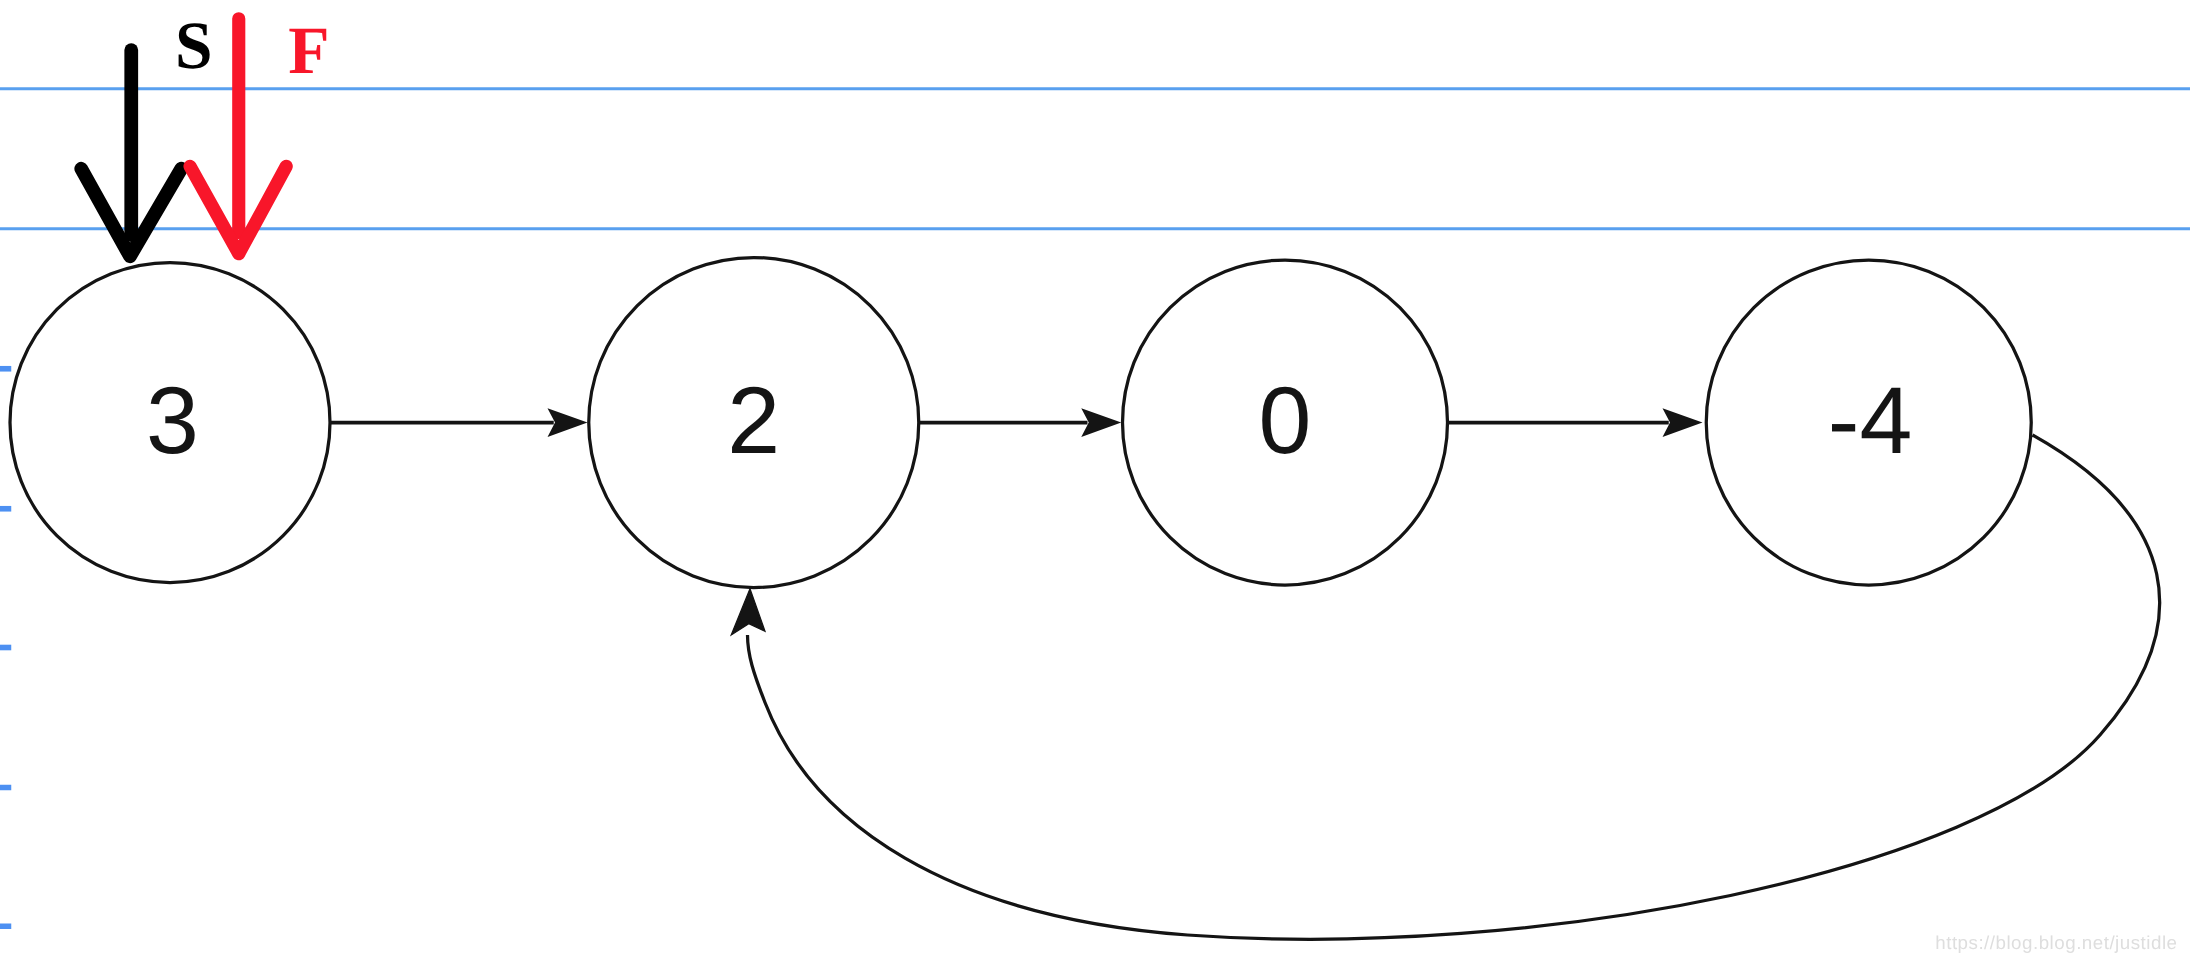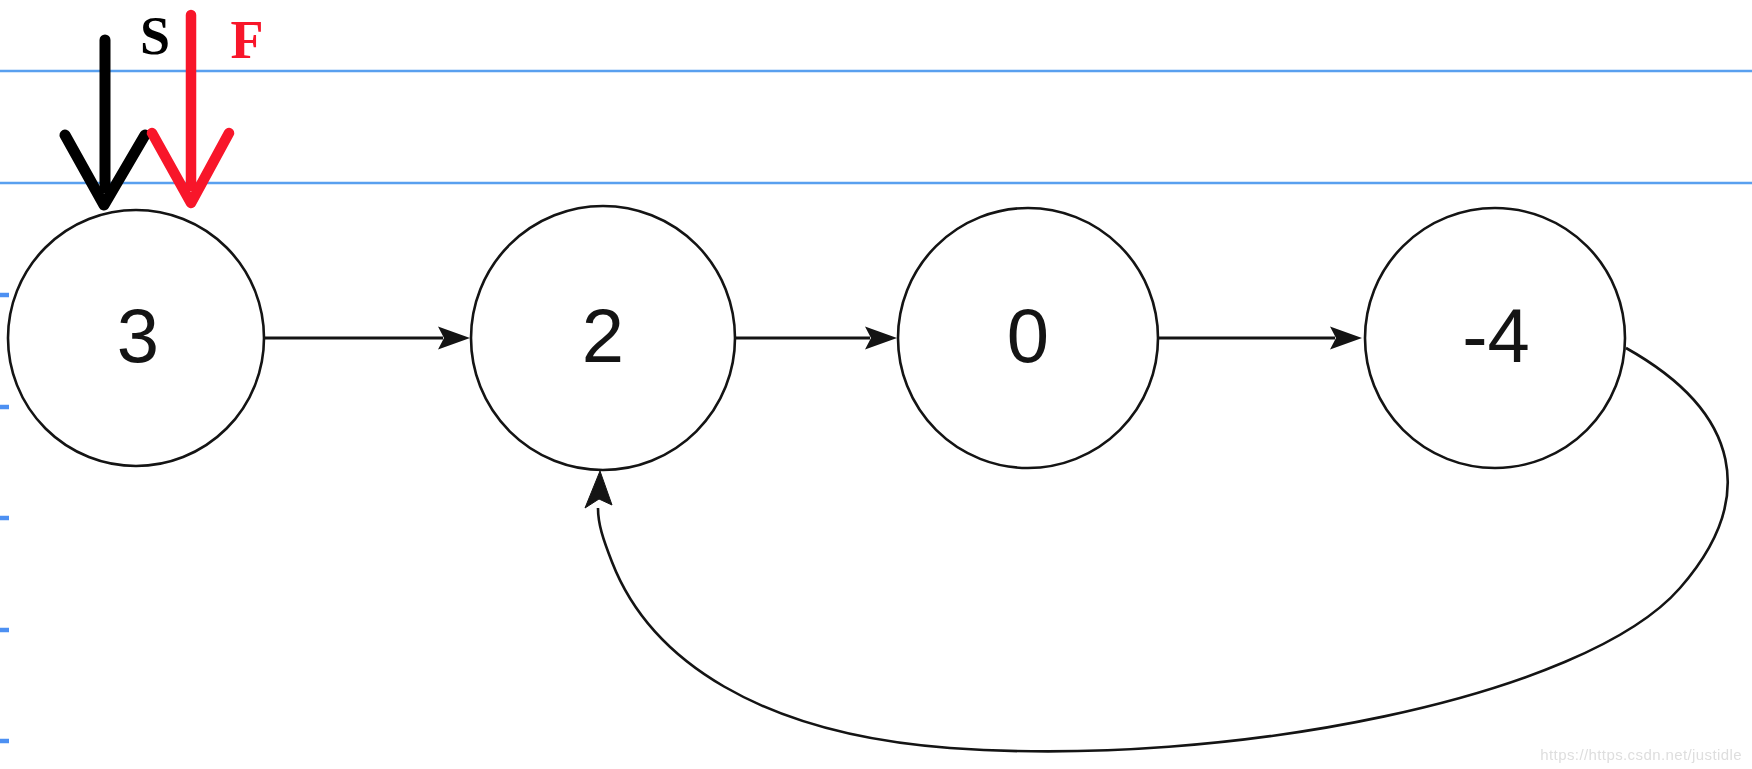--- a/index.html
+++ b/index.html
@@ -101,14 +101,14 @@
     </g>
     <text x="155" y="54" text-anchor="middle" class="pointer-label slow">S</text>
 
     <g>
       <path d="M191 15 L191 186" fill="none" stroke="#f8162a" stroke-width="10.5" stroke-linecap="round"></path>
       <path d="M152 133 L191 203 L229 133" fill="none" stroke="#f8162a" stroke-width="10.5" stroke-linecap="round" stroke-linejoin="round"></path>
     </g>
     <text x="247" y="58" text-anchor="middle" class="pointer-label fast">F</text>
   </svg>
 
-  <div class="watermark">https://https.csdn.net/justidle</div>
+  <div class="watermark">https://blog.blog.net/justidle</div>
 </div>
 
 </body></html>

